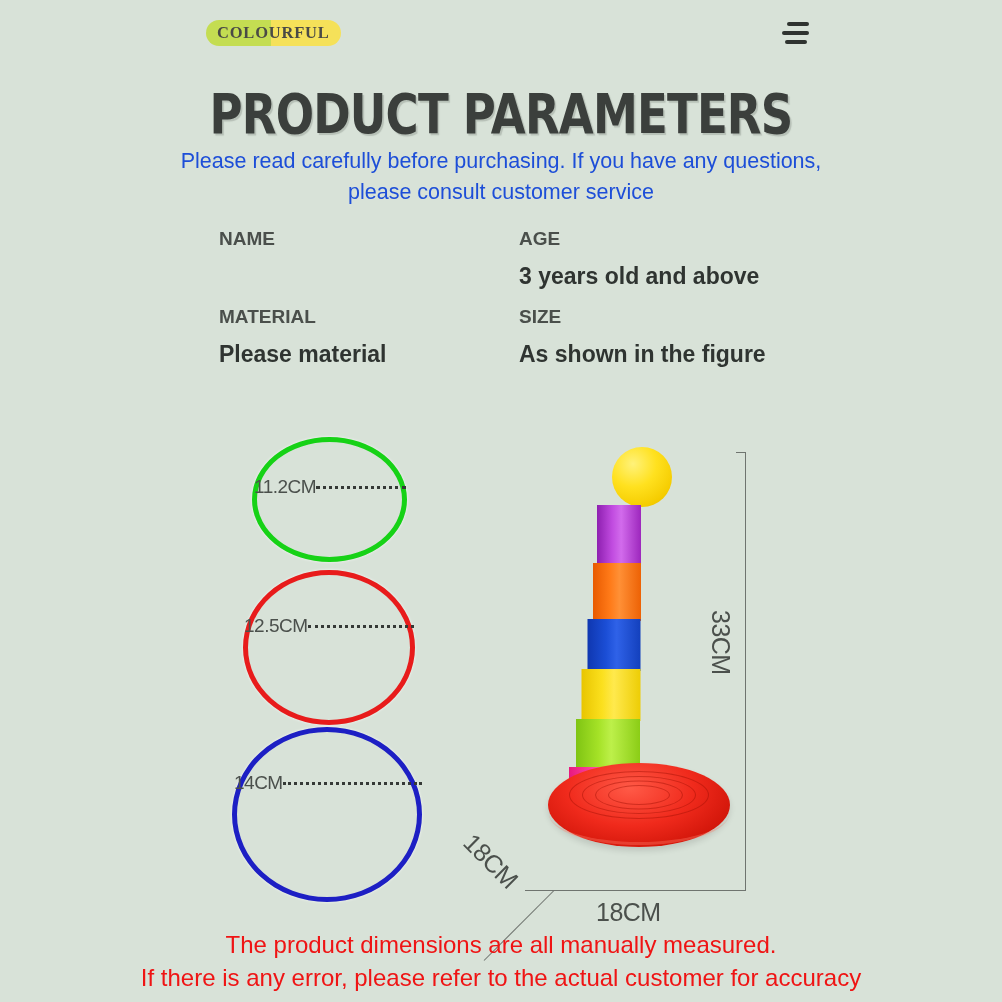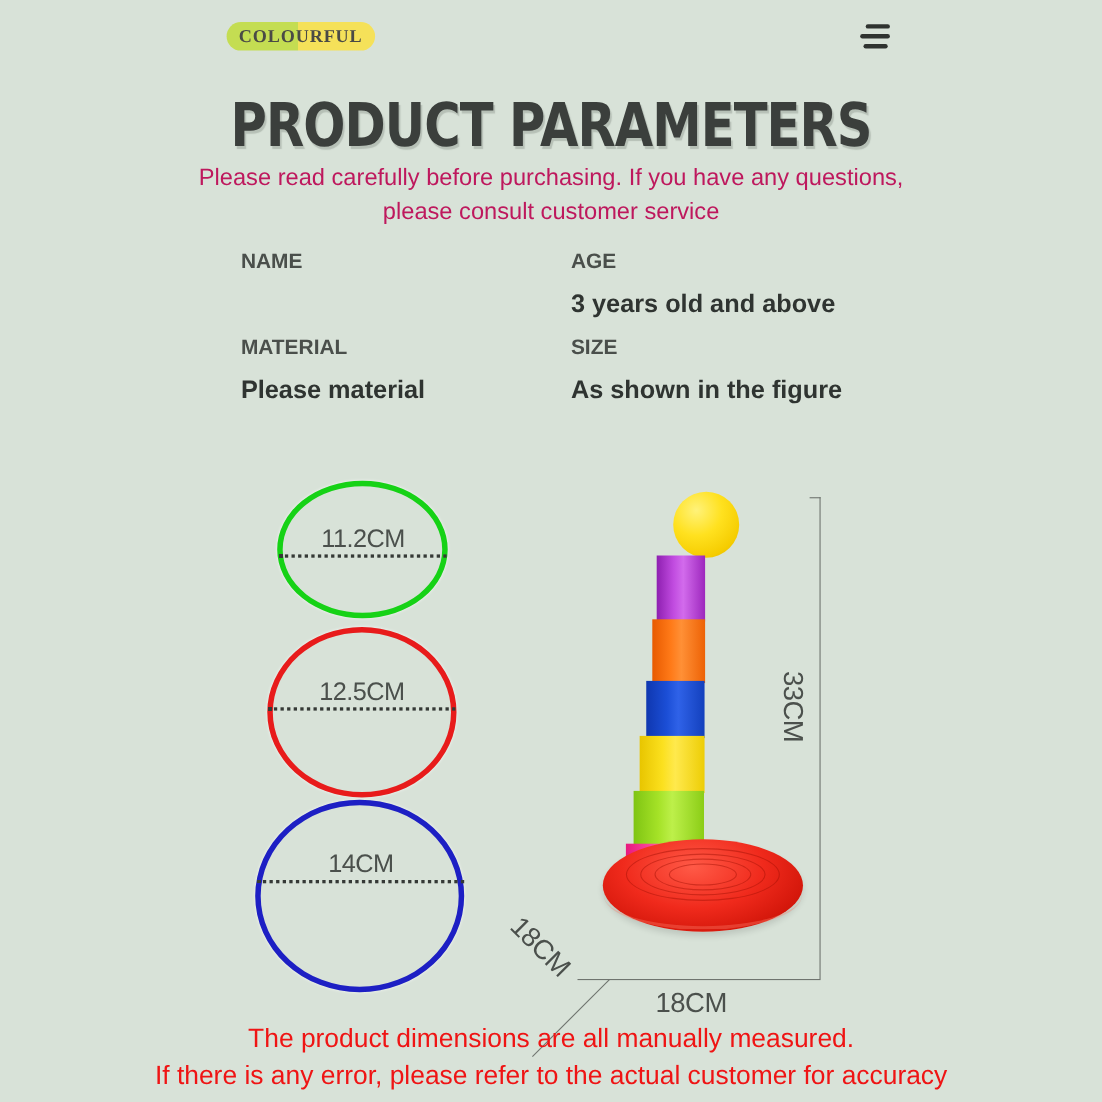--- a/index.html
+++ b/index.html
@@ -81,21 +81,21 @@
   }
 
   .subtitle {
     position: absolute;
     top: 146px;
     left: 0;
     width: 1002px;
     text-align: center;
     font-size: 21.5px;
     line-height: 31px;
-    color: #be185d;
+    color: #1d4ed8;
   }
 
   
   .specs {
     position: absolute;
     left: 219px;
     top: 228px;
     width: 600px;
   }
   .spec-row {
@@ -136,23 +136,23 @@
   .hoop-blue {
     left: 232px; top: 727px;
     width: 190px; height: 175px;
     border: 5px solid #1d1fc4;
     box-shadow: 0 0 3px rgba(255,255,255,0.8);
   }
 
   .hoop-dim {
     position: absolute;
     display: flex;
-    flex-direction: column;
+    flex-direction: row;
     align-items: center;
-    font-size: 23px;
+    font-size: 19px;
     color: #4b504c;
   }
   .hoop-dim .dim-text { margin-bottom: 1px; letter-spacing: -0.5px; }
   .hoop-dim .dim-line {
     border-top: 3px dotted #353936;
   }
 
   .dim-green { left: 254px; top: 476px; width: 152px; }
   .dim-green .dim-line { width: 152px; }
   .dim-red { left: 244px; top: 615px; width: 170px; }

